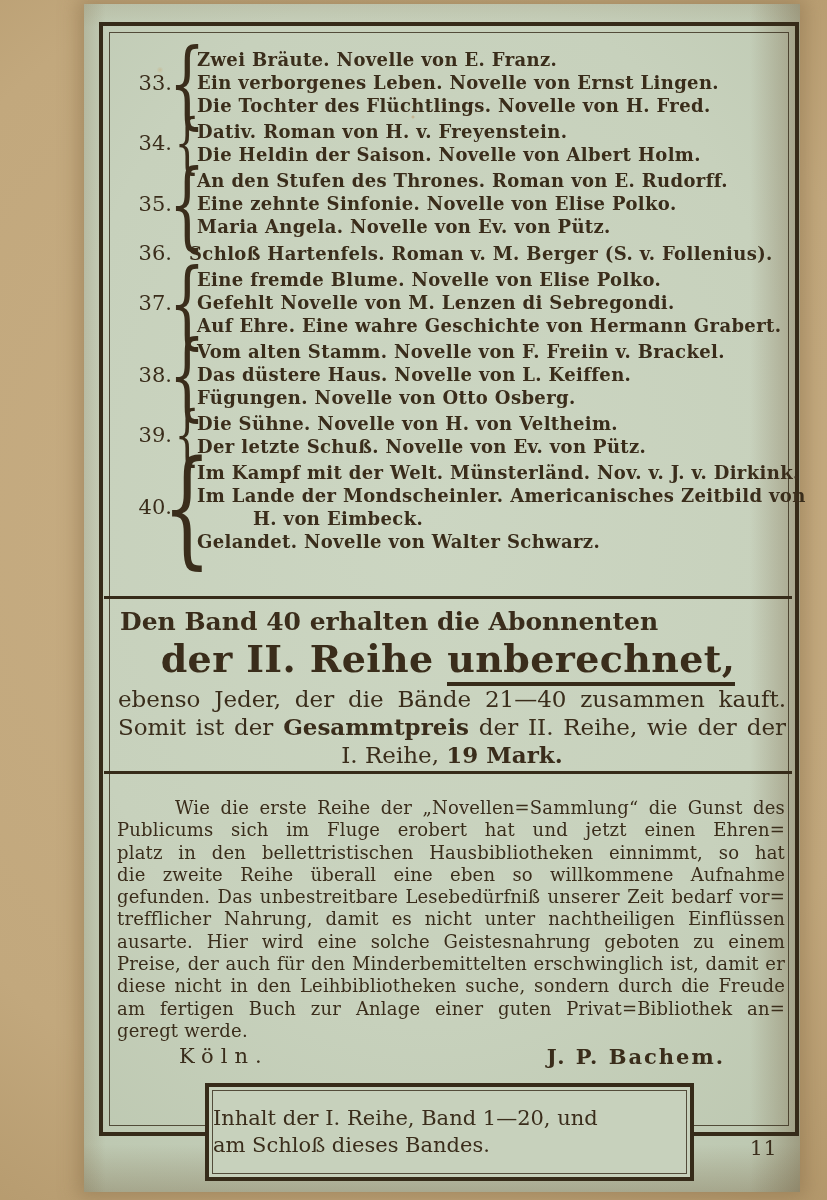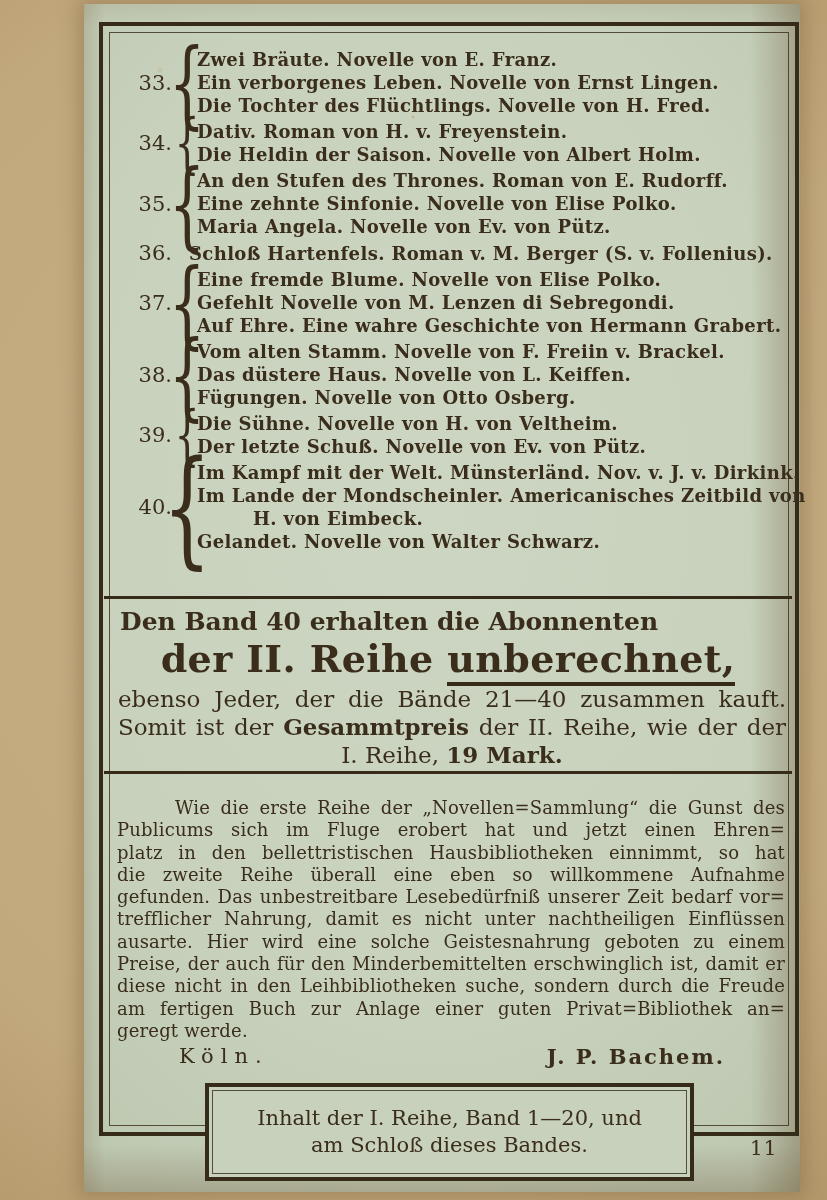--- a/index.html
+++ b/index.html
@@ -49,21 +49,21 @@
   .pline.pfirst{text-indent:58px;}
   .pline.plast{text-align-last:left;}
 
   .signature{position:absolute;left:117px;top:1044px;width:668px;display:flex;justify-content:space-between;font-size:21px;}
   .sig-place{margin-left:62px;letter-spacing:7px;}
   .sig-name{margin-right:60px;font-weight:bold;letter-spacing:2px;}
 
   
   .footer-box{position:absolute;left:205px;top:1083px;width:481px;height:90px;background:#c7d1bc;border:4px solid #362b19;z-index:3;}
   .footer-box-inner{position:absolute;inset:3px;border:1.5px solid rgba(54,43,25,.8);
-    display:flex;flex-direction:column;justify-content:center;text-align:center;}
+    display:flex;flex-direction:column;justify-content:center;text-align:left;}
   .fbline{font-size:21px;line-height:27px;}
 
   .page-num{position:absolute;left:750px;top:1136px;font-size:20px;letter-spacing:1px;}
 
   
   .scan::after{content:"";position:absolute;inset:0;pointer-events:none;
     background:
       radial-gradient(3px 3px at 413px 117px, rgba(190,120,60,.5), rgba(0,0,0,0) 70%),
       radial-gradient(4px 4px at 300px 1118px, rgba(200,140,70,.45), rgba(0,0,0,0) 70%),
       radial-gradient(3px 3px at 640px 300px, rgba(180,120,60,.35), rgba(0,0,0,0) 70%),

